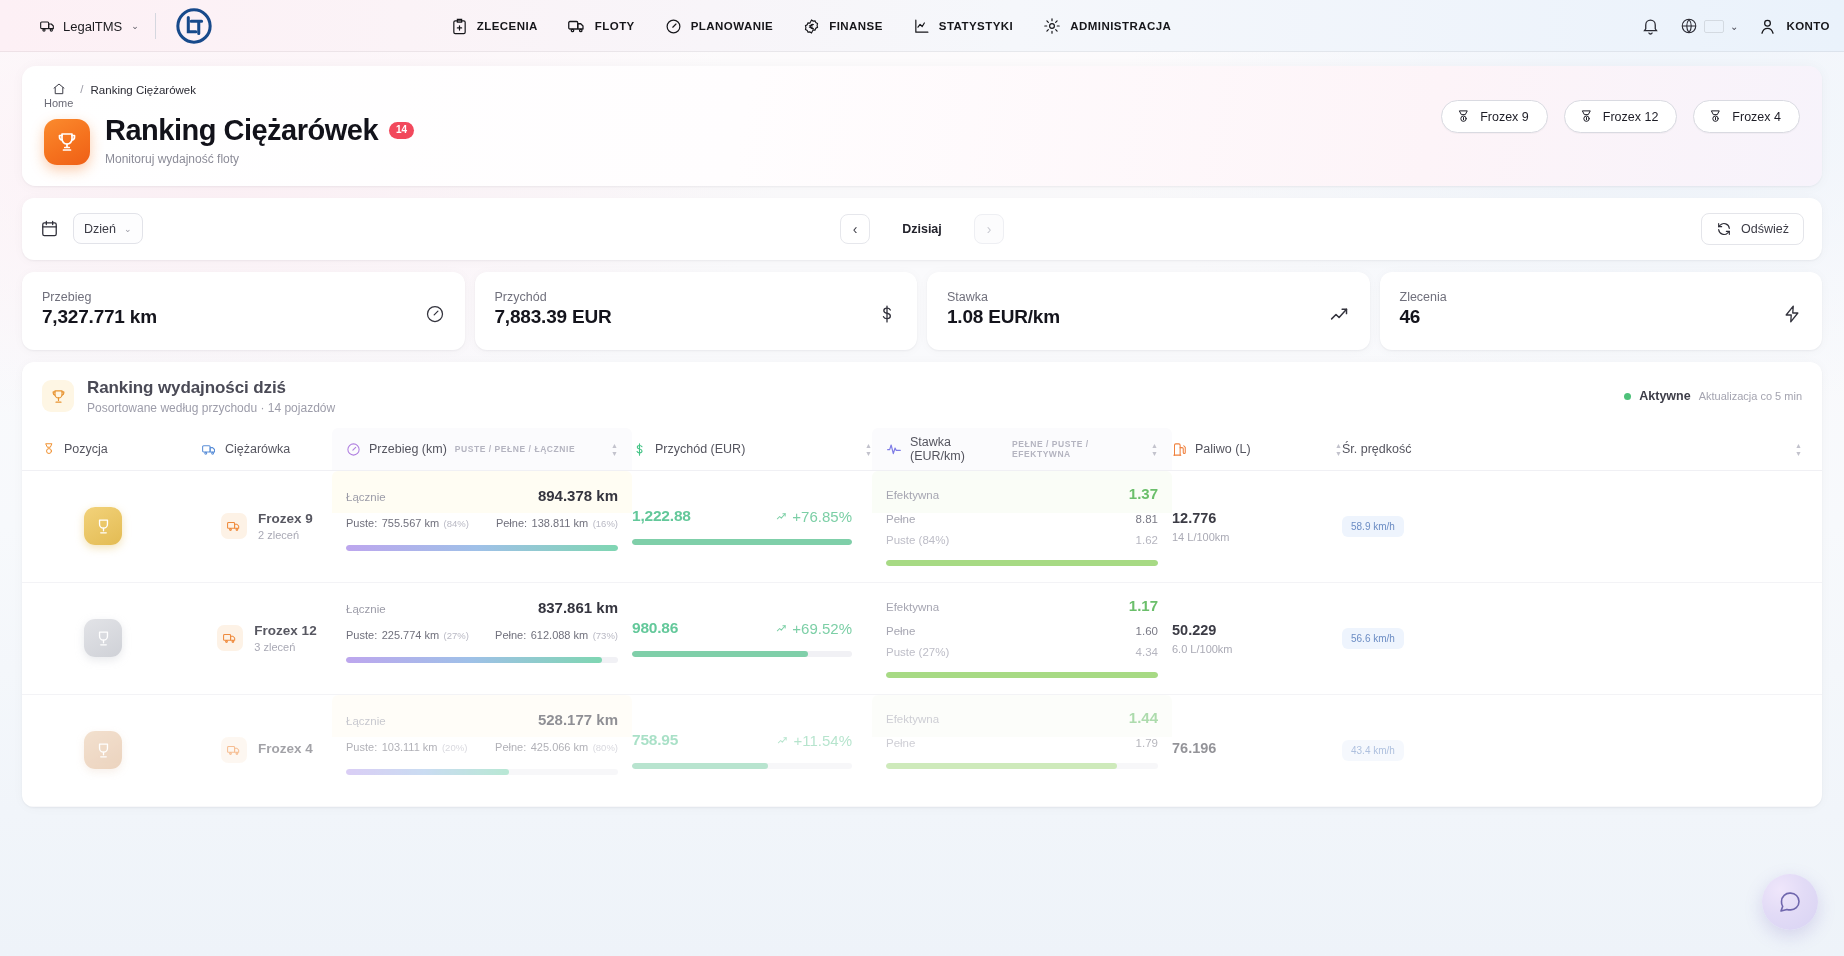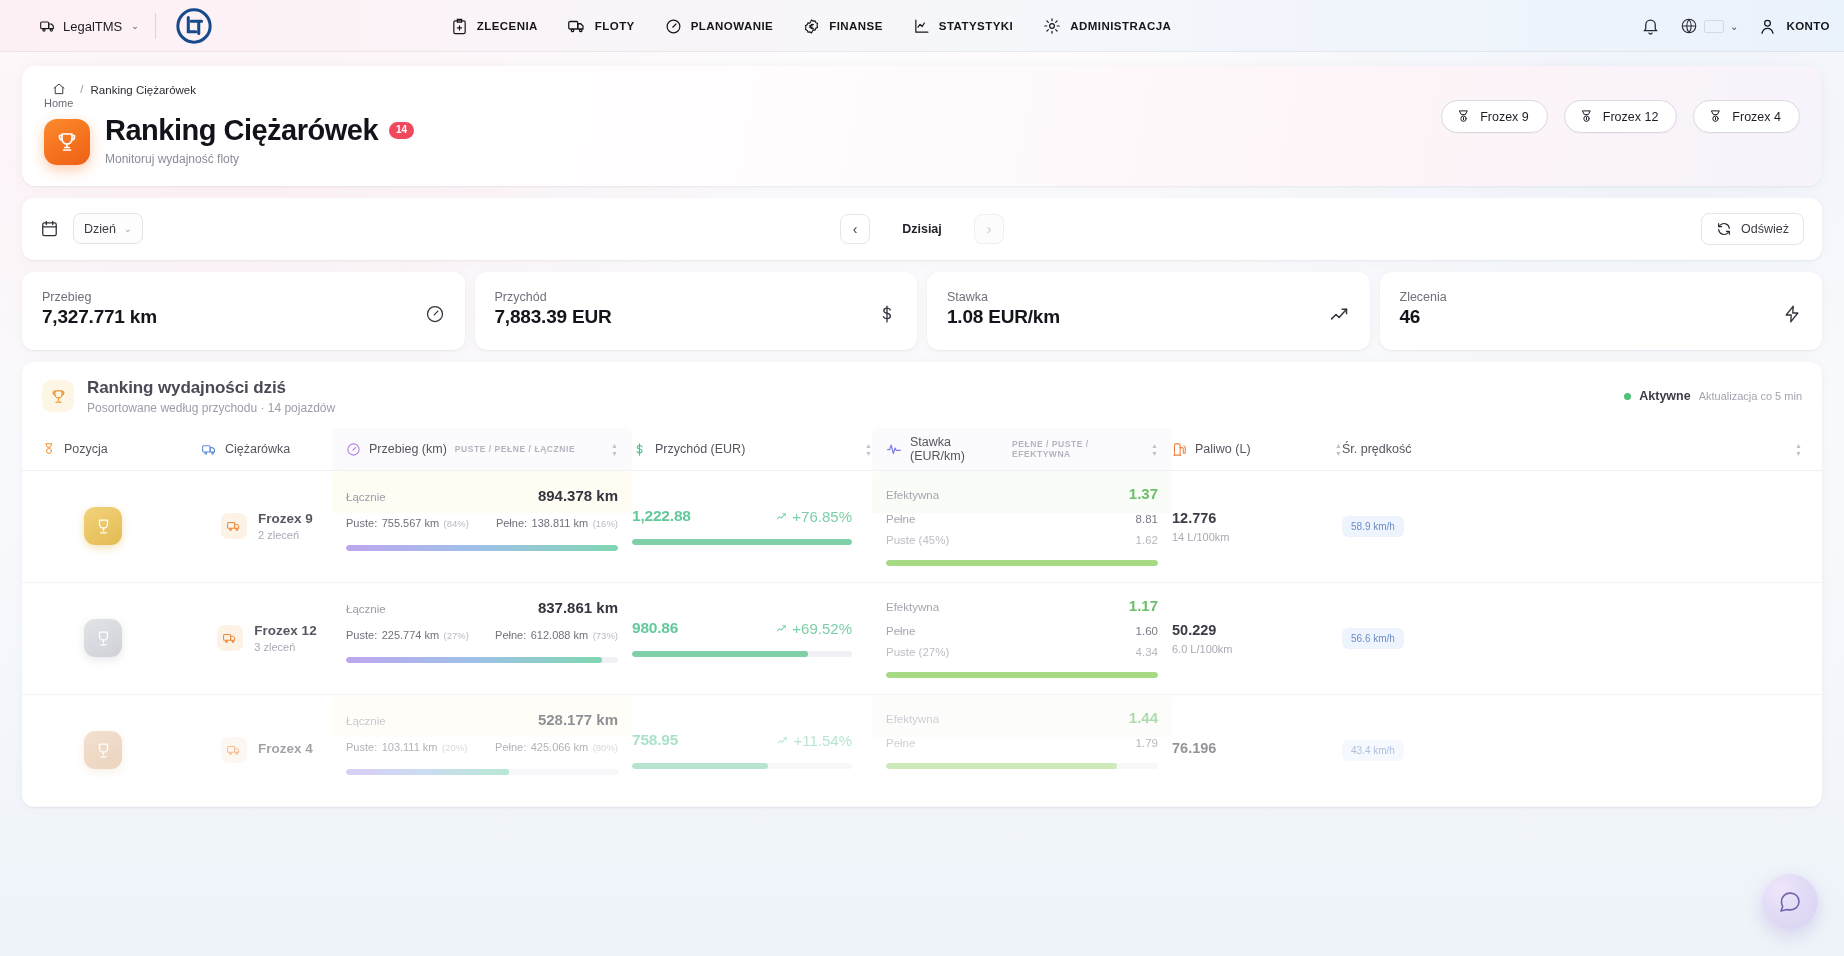--- a/index.html
+++ b/index.html
@@ -678,21 +678,21 @@
       <div class="col-rate rate-cell">
         <div class="rate-row">
           <span class="rate-k">Efektywna</span>
           <span class="rate-eff">1.37</span>
         </div>
         <div class="rate-row" style="margin-top:11px">
           <span class="rate-k">Pełne</span>
           <span class="rate-v">8.81</span>
         </div>
         <div class="rate-row" style="margin-top:9px">
-          <span class="rate-k mute">Puste (45%)</span>
+          <span class="rate-k mute">Puste (84%)</span>
           <span class="rate-v mute">1.62</span>
         </div>
         <div class="bar bar-rate">
             <i style="width:100%"></i>
           </div>
       </div>
       <div class="cell col-fuel">
         <span class="fuel-v">12.776</span>
         <span class="fuel-s">14 L/100km</span>
       </div>

